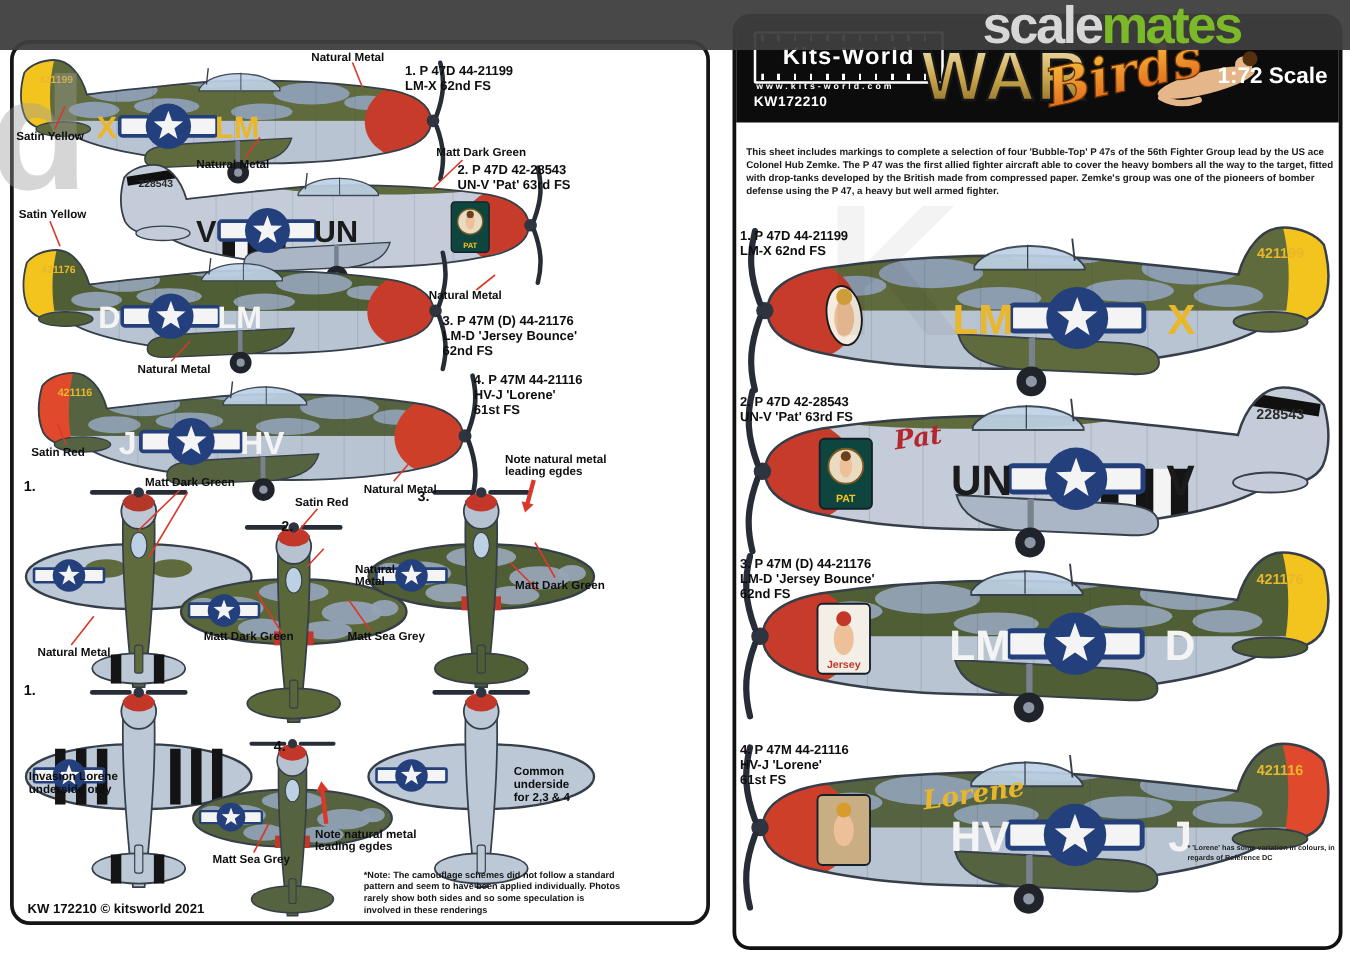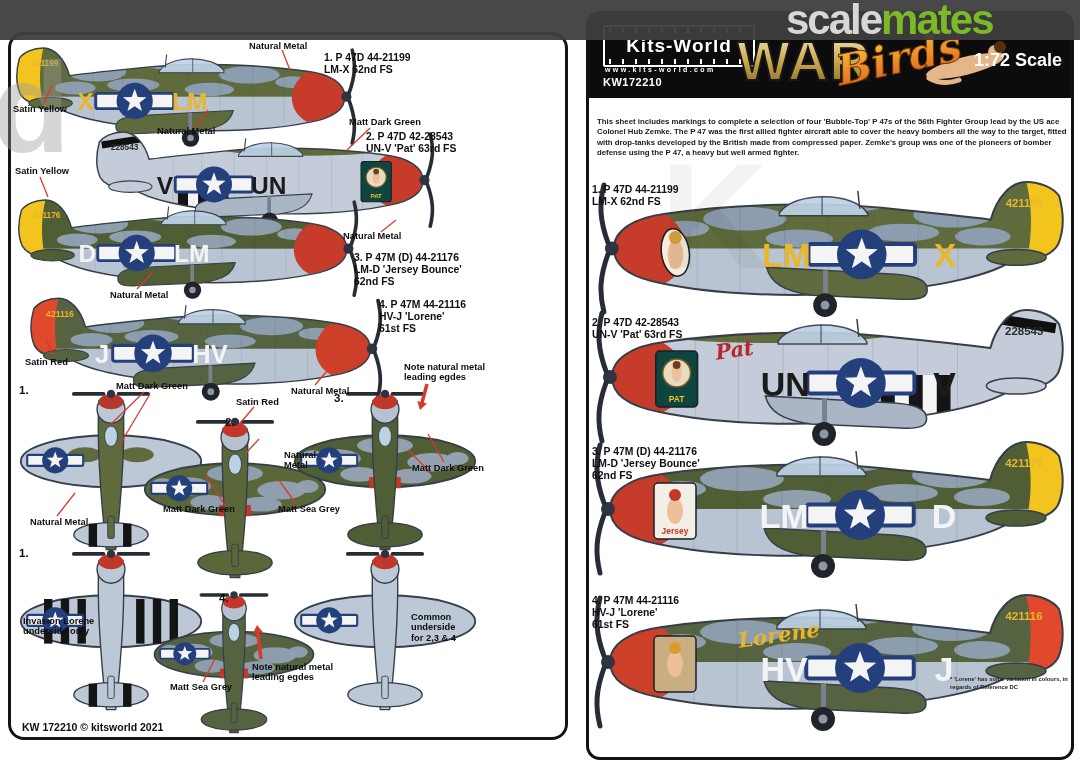--- a/index.html
+++ b/index.html
@@ -106,20 +106,21 @@
       <line x1="430" y1="472" x2="408" y2="450" stroke="#d8392b" stroke-width="1.3"></line>
       <line x1="444" y1="462" x2="428" y2="434" stroke="#d8392b" stroke-width="1.3"></line>
       <line x1="203" y1="682" x2="215" y2="659" stroke="#d8392b" stroke-width="1.3"></line>
       <line x1="427" y1="384" x2="421.29986736723936" y2="405.1719212073967" stroke="#d8392b" stroke-width="3.5"></line>
        <polygon points="420,410 417.25170899497965,400.9752065645953 426.9078665801863,403.574941299074" fill="#d8392b"></polygon>
       <line x1="261" y1="659" x2="257.584206237837" y2="629.9657530216144" stroke="#d8392b" stroke-width="3.5"></line>
        <polygon points="257,625 262.9004830021536,632.3609985967461 252.96897695892483,633.52941107242" fill="#d8392b"></polygon>
     </svg>
 
   <div id="lp-copyright">KW 172210 © kitsworld 2021</div>
+  <div id="lp-note">*Note: The camouflage schemes did not follow a standard pattern and seem to have been applied individually. Photos rarely show both sides and so some speculation is involved in these renderings</div>
   <div id="rp-footnote">* 'Lorene' has some variation in colours, in regards of Reference DC</div>
 
   <div id="wm-band"></div>
   <div id="scalemates"><span class="sm1">scale</span><span class="sm2">mates</span></div>
   <div class="ghost" id="ghost-d">d</div>
   <div class="ghost" id="ghost-k">K</div>
 <div class="ac" style="left: 10px; top: 40px; width: 348px; height: 109px;">
       <svg viewBox="0 0 480 150" width="100%" height="100%" preserveAspectRatio="none">
         <defs>
           <clipPath id="cf0">

